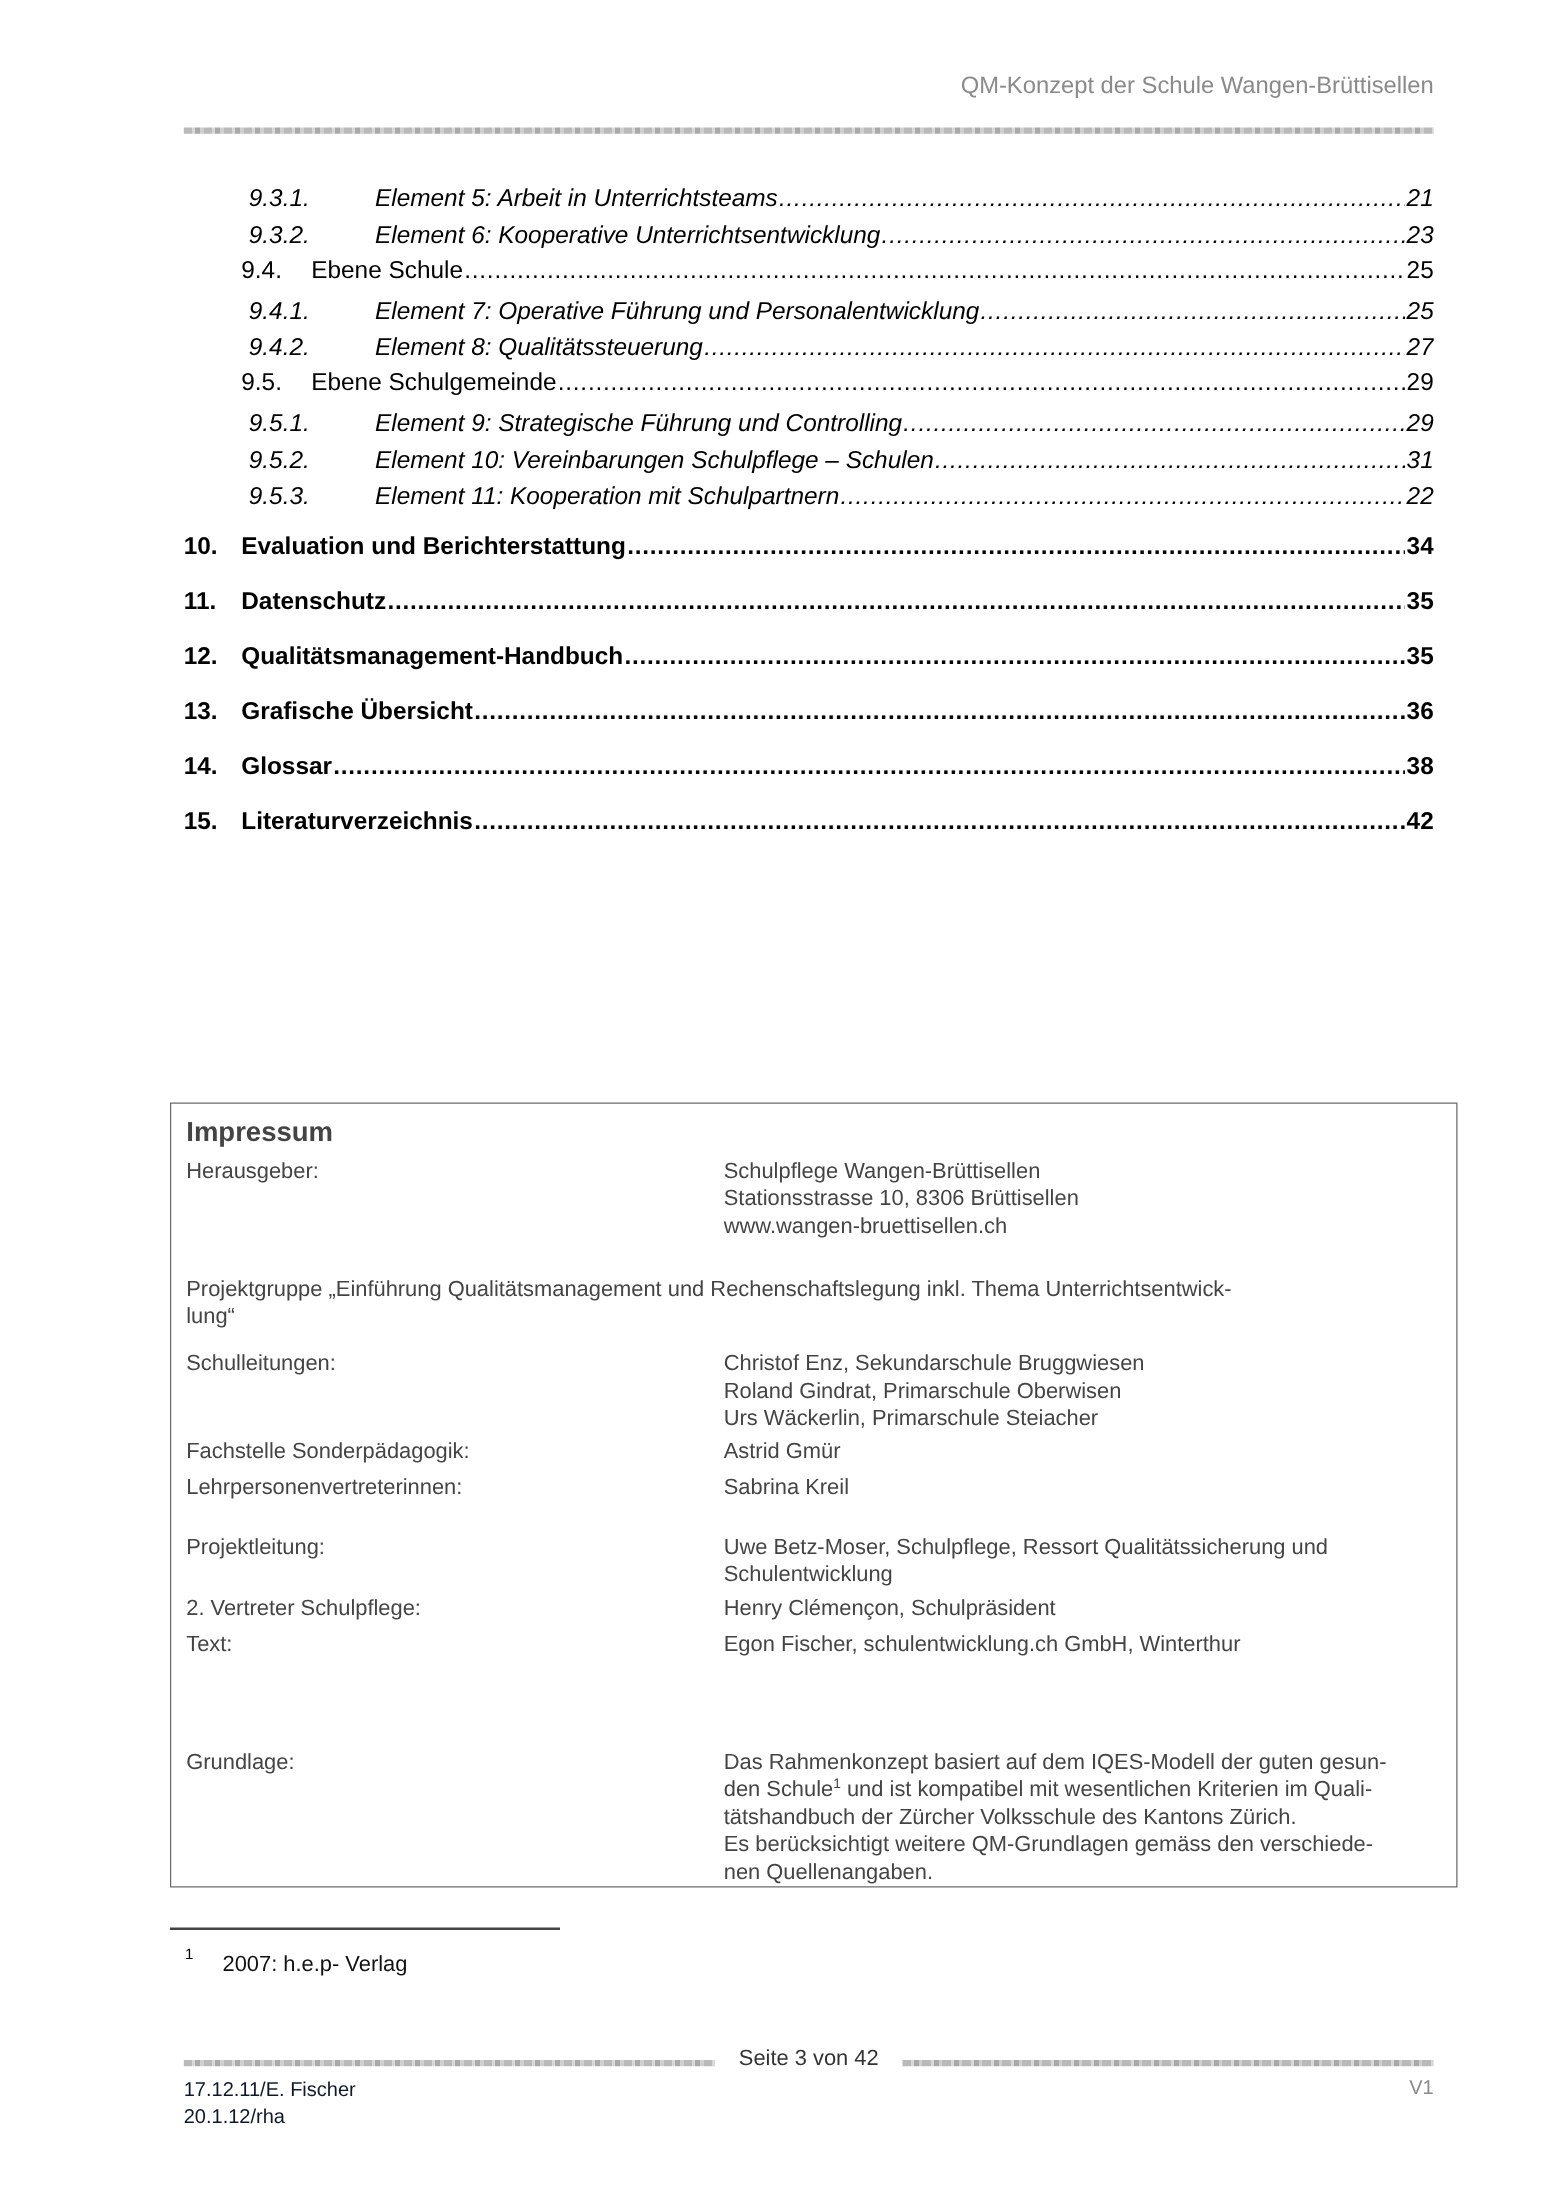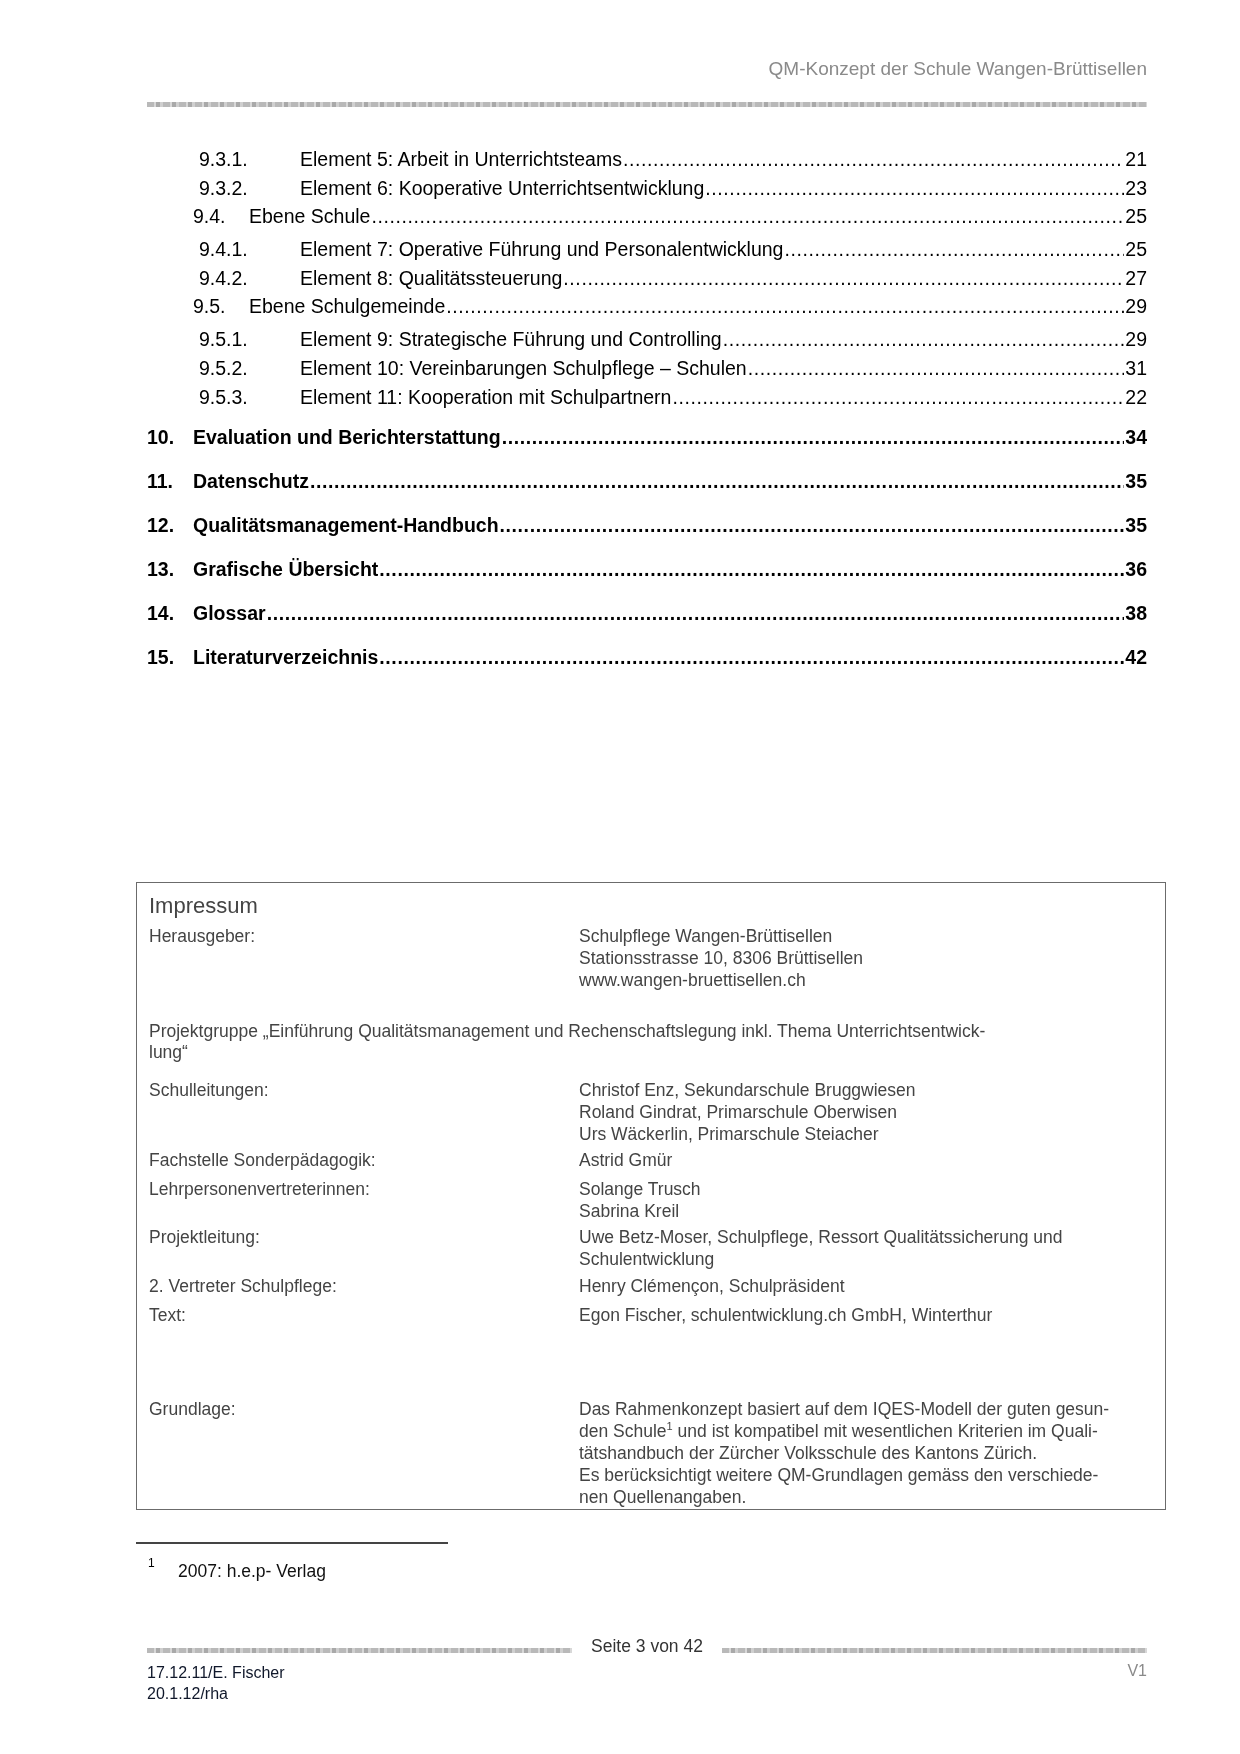--- a/index.html
+++ b/index.html
@@ -12,30 +12,30 @@
   .header-rule { top: 102px; left: 147px; width: 1000px; }
 
   .toc { position: absolute; left: 147px; width: 1000px; top: 148px; }
   .toc-row { position: absolute; left: 0; right: 0; display: flex; align-items: baseline; white-space: nowrap; overflow: hidden; }
   .toc-num { display: inline-block; flex: none; }
   .toc-title { flex: none; }
   .toc-dots { flex: 1 1 auto; overflow: hidden; margin: 0 1px; }
   .toc-dots::after { content: "................................................................................................................................................................................................................................................"; letter-spacing: 0.6px; }
   .toc-page { flex: none; }
 
-  .lvl3 { font-size: 19.5px; }
+  .lvl3 { font-style: italic; font-size: 19.5px; }
   .lvl3 .toc-num { margin-left: 52px; width: 101px; }
   .lvl2 { font-size: 19.5px; }
   .lvl2 .toc-num { margin-left: 46px; width: 56px; }
   .lvl1 { font-weight: bold; font-size: 19.5px; }
   .lvl1 .toc-num { width: 46px; }
 
   .impressum { position: absolute; left: 136px; top: 882px; width: 1030px; height: 628px;
     border: 1.5px solid #6b6b6b; box-sizing: border-box; color: #444; }
-  .imp-heading { position: absolute; left: 12px; top: 10px; font-size: 22px; font-weight: normal; color: #444; }
+  .imp-heading { position: absolute; left: 12px; top: 10px; font-size: 22px; font-weight: bold; color: #444; }
   .imp-row { position: absolute; left: 12px; right: 12px; font-size: 17.5px; line-height: 22px; }
   .imp-label { position: absolute; left: 0; top: 0; }
   .imp-value { position: absolute; left: 430px; top: 0; right: 10px; }
   .imp-value div { white-space: nowrap; }
   .imp-project { position: absolute; left: 12px; right: 30px; top: 138px; font-size: 17.5px; font-weight: normal; line-height: 21px; color: #444; }
   .sup { font-size: 11px; vertical-align: super; line-height: 0; }
 
   .fn-rule { position: absolute; left: 136px; top: 1542px; width: 312px; height: 1.5px; background: #444; }
   .fn-mark { position: absolute; left: 148px; top: 1556px; font-size: 12px; }
   .fn-text { position: absolute; left: 178px; top: 1560px; width: 960px; font-size: 17.5px; line-height: 22px; color: #111; }
@@ -174,21 +174,20 @@
   <div class="imp-row" style="top:266px">
     <div class="imp-label">Fachstelle Sonderpädagogik:</div>
     <div class="imp-value">
       <div>Astrid Gmür</div>
     </div>
   </div>
 
   <div class="imp-row" style="top:295px">
     <div class="imp-label">Lehrpersonenvertreterinnen:</div>
     <div class="imp-value">
-      <div>Solange Trusch</div>
       <div>Sabrina Kreil</div>
     </div>
   </div>
 
   <div class="imp-row" style="top:343px">
     <div class="imp-label">Projektleitung:</div>
     <div class="imp-value">
       <div>Uwe Betz-Moser, Schulpflege, Ressort Qualitätssicherung und</div>
       <div>Schulentwicklung</div>
     </div>

